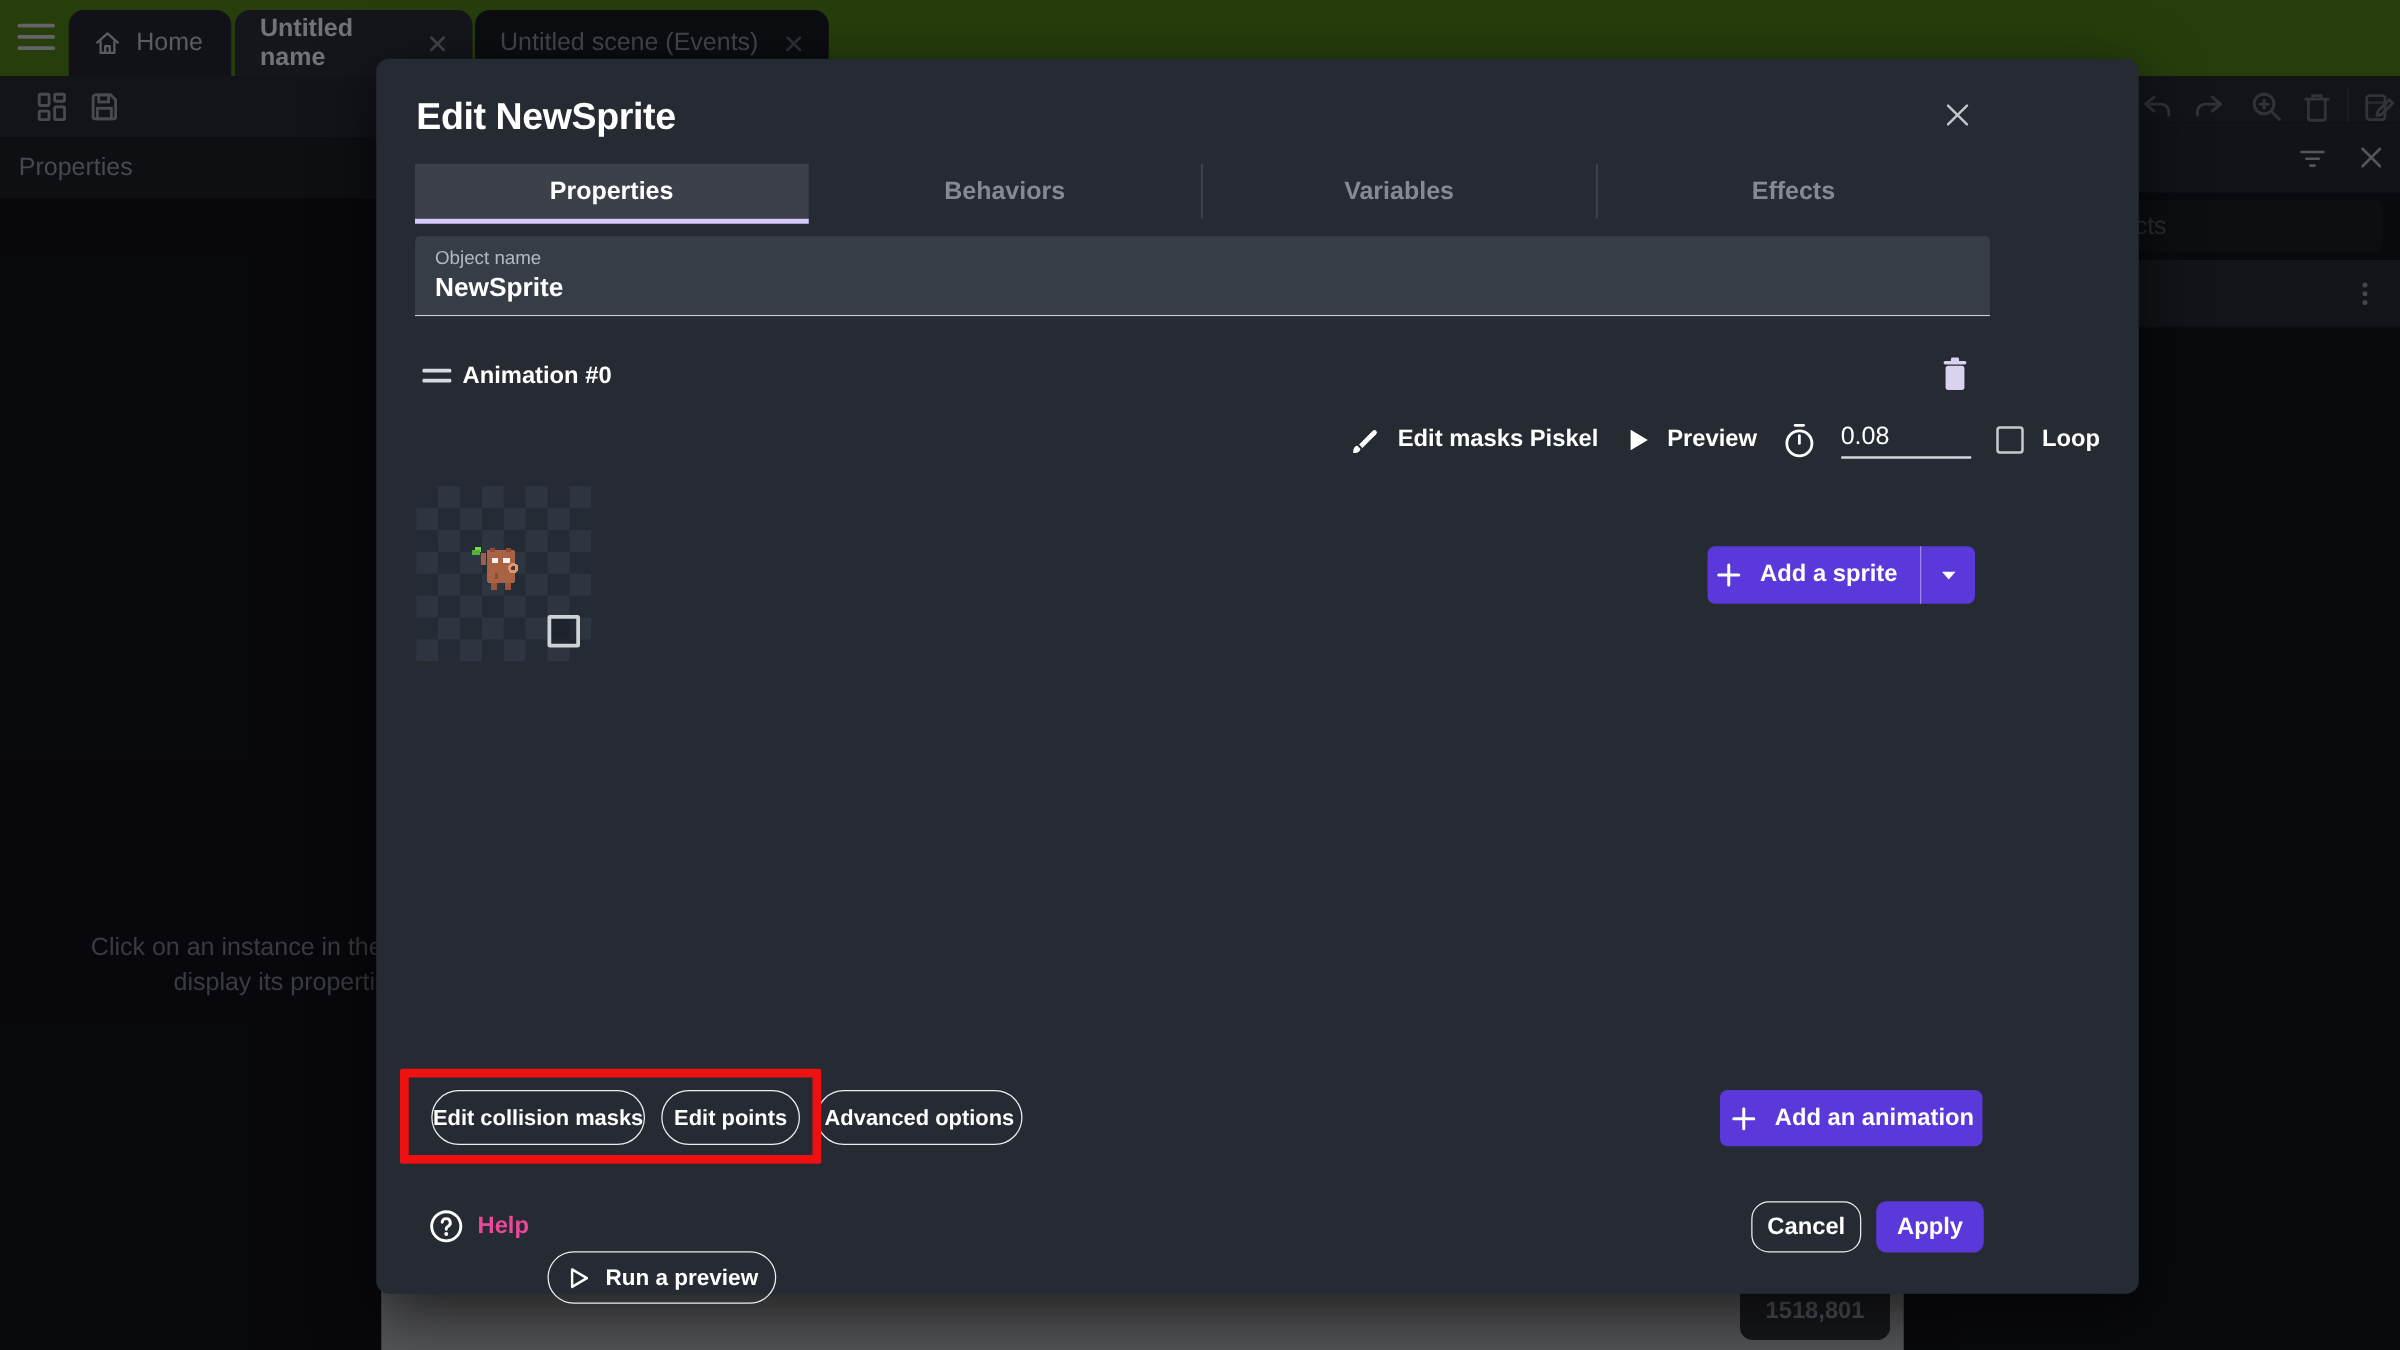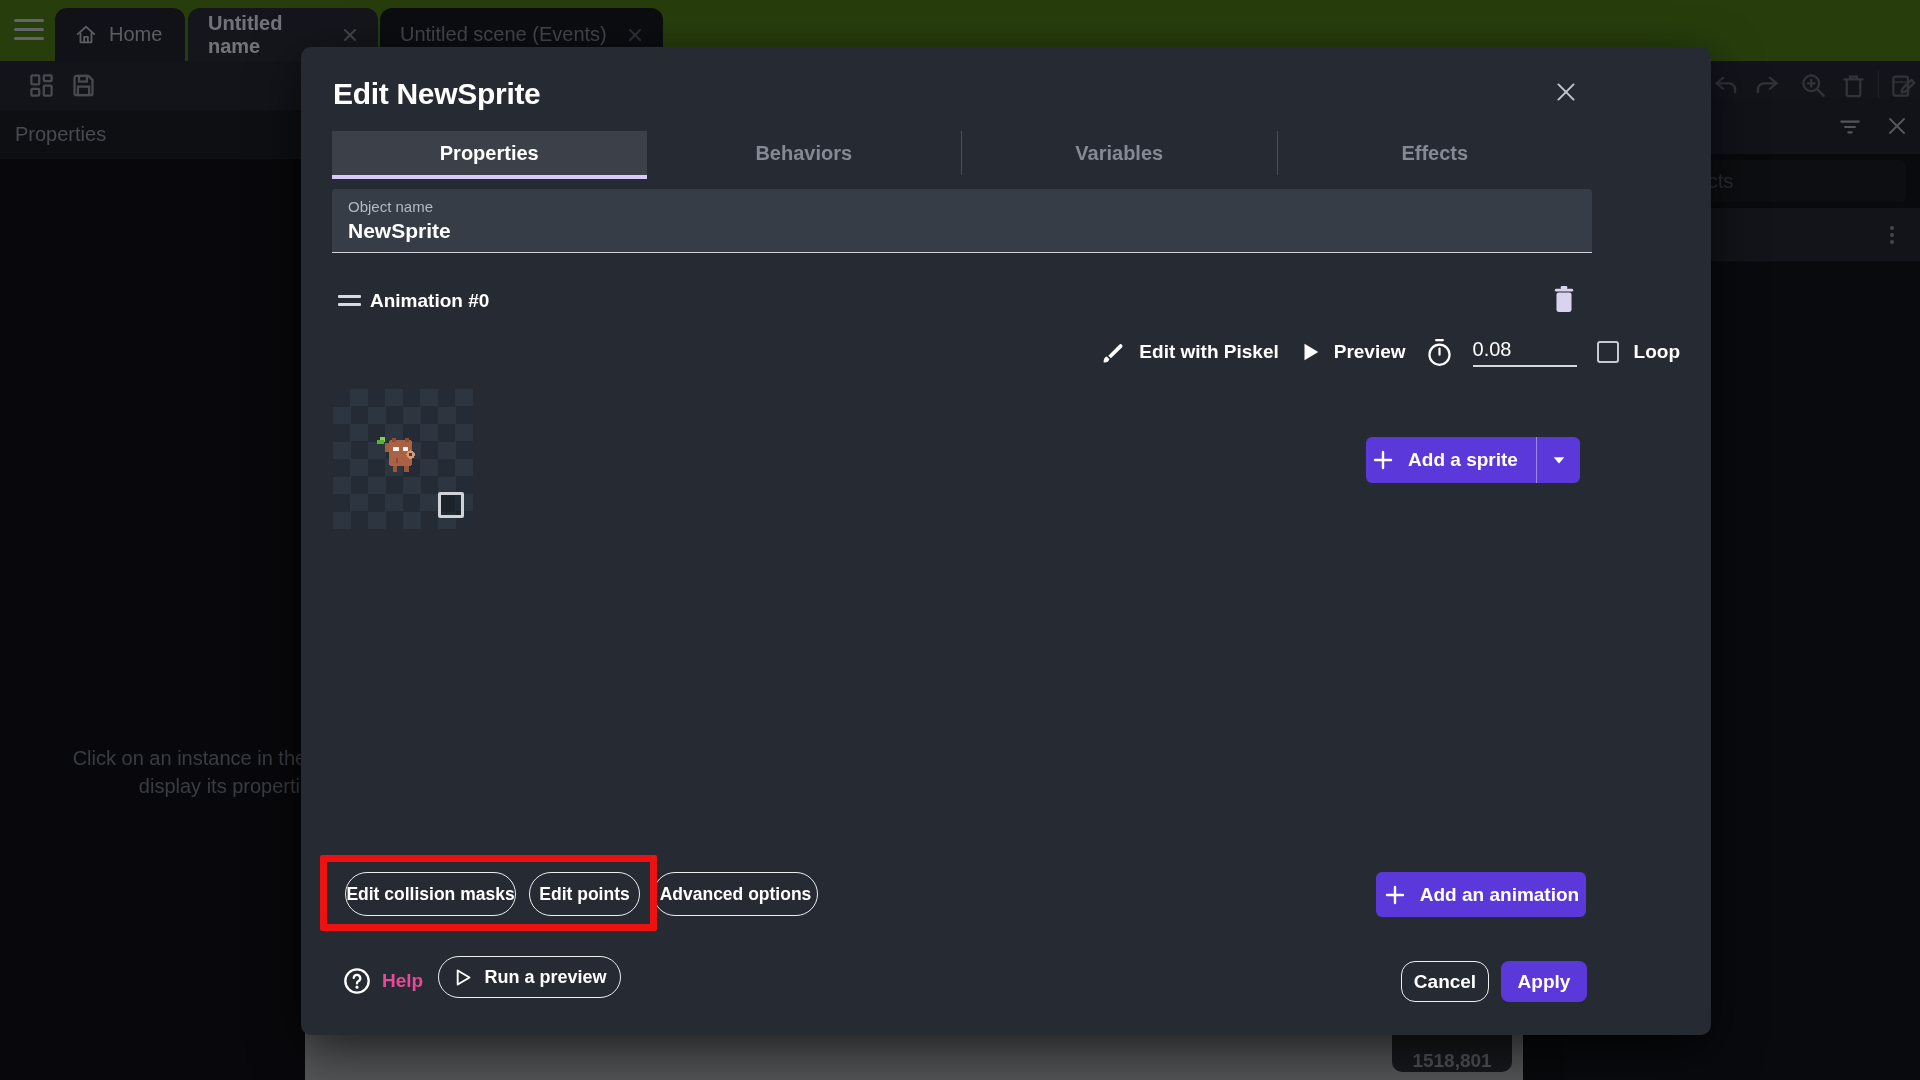--- a/index.html
+++ b/index.html
@@ -33,21 +33,21 @@
   .obj-hicon { position:absolute; top:16px; width:26px; height:26px; color:#a7acb4; }
   .obj-search { position:absolute; left:24px; top:62px; width:317px; height:42px; background:#15171b; border:none; border-radius:6px; color:#a7acb4; font-size:20px; padding:0 12px; outline:none; font-family:inherit; }
   .obj-search::placeholder { color:#555a62; }
   .obj-row { position:absolute; left:0; top:110px; width:355px; height:54px; background:#22252b; border-bottom:1px solid #15171b; display:flex; align-items:center; }
   .obj-row-label { margin-left:33px; color:#9aa0a8; font-size:19px; font-weight:700; }
   .kebab { position:absolute; right:16px; top:15px; width:24px; height:24px; color:#878d95; }
   .add-object-btn { position:absolute; left:1551px; top:1029px; width:328px; height:50px; border-radius:10px; background:#4f31c4; color:#fff; display:flex; align-items:center; justify-content:center; gap:14px; font-size:19px; font-weight:700; cursor:pointer; }
 
   
   .canvas-strip { position:absolute; left:305px; top:1030px; width:1218px; height:50px; background:#a9abac; }
-  .coords-badge { position:absolute; left:1392px; top:1018px; width:120px; height:54px; background:#2a2c31; border-radius:10px; color:#9fa4ab; font-size:19px; font-weight:700; display:flex; align-items:flex-end; justify-content:center; padding-bottom:0; }
+  .coords-badge { position:absolute; left:1392px; top:1018px; width:120px; height:54px; background:#2a2c31; border-radius:10px; color:#9fa4ab; font-size:19px; font-weight:700; display:flex; align-items:flex-end; justify-content:center; padding-bottom:12px; }
 
   
   .overlay { position:absolute; left:0; top:0; width:1920px; height:1080px; background:rgba(5,6,9,0.52); z-index:50; }
 
   
   .dialog { position:absolute; left:301px; top:47px; width:1410px; height:988px; background:#262b33; border-radius:10px; z-index:100; box-shadow:0 14px 50px rgba(0,0,0,.65); }
   .dlg-title { position:absolute; left:32px; top:30px; color:#fff; font-size:30px; font-weight:700; letter-spacing:-.3px; }
   .dlg-close { position:absolute; left:1252px; top:32px; width:26px; height:26px; color:#c3c7cd; cursor:pointer; }
 
   .dlg-tabs { position:absolute; left:31px; top:84px; width:1260px; height:44px; display:flex; }
@@ -86,21 +86,21 @@
   .add-sprite .caret { width:44px; height:100%; border-left:1px solid rgba(255,255,255,.4); display:flex; align-items:center; justify-content:center; cursor:pointer; }
 
   .mask-row { position:absolute; left:44px; top:825px; display:flex; gap:13px; }
   .btn-outline { height:44px; background:transparent; border:1.5px solid #eceef0; border-radius:22px; color:#fff; font-size:17.5px; font-weight:700; font-family:inherit; display:flex; align-items:center; justify-content:center; gap:11px; cursor:pointer; }
   .w-ecm { width:171px; } .w-ep { width:111px; } .w-ao { width:165px; }
   .annotation { position:absolute; left:19px; top:808px; width:337px; height:76px; border:7px solid #ed1111; border-radius:2px; z-index:300; pointer-events:none; }
   .add-anim { position:absolute; left:1075px; top:825px; width:210px; height:45px; }
 
   .help-icon { position:absolute; left:42px; top:920px; width:28px; height:28px; color:#fff; cursor:pointer; }
   .help-label { position:absolute; left:81px; top:923px; color:#ec4899; font-size:19px; font-weight:700; cursor:pointer; }
-  .run-preview { position:absolute; left:137px; top:909px; width:183px; height:42px; border-radius:21px; }
+  .run-preview { position:absolute; left:137px; top:954px; width:183px; height:42px; border-radius:21px; }
   .btn-cancel { position:absolute; left:1100px; top:914px; width:88px; height:41px; border-radius:14px; font-size:19px; }
   .btn-apply { position:absolute; left:1200px; top:914px; width:86px; height:41px; border-radius:8px; }
 
   svg { display:block; }
 </style>
 </head>
 <body>
 
 <div id="app">
 
@@ -304,21 +304,21 @@
     </div>
 
     <div class="piskel-row">
       <span class="grp">
         <span>
           <svg width="25" height="25" viewBox="0 0 24 24" fill="#fff">
               <path d="M2.5 21.5 c3.5 .2 4.7-1 5.6-3.1 l-2.6-2.6 c-2.2 1-3 2.3-3 5.7 z"></path>
               <path d="M7 15 L17.5 4.5 a1.8 1.8 0 0 1 2.6 2.6 L9.5 17.6 z"></path>
             </svg>
         </span>
-        <span class="lbl">Edit with Piskel</span>
+        <span class="lbl">Edit masks Piskel</span>
       </span>
       <span class="grp">
         <span>
           <svg width="22" height="22" viewBox="0 0 24 24" fill="#fff">
               <path d="M6 3 L21 12 L6 21 z"></path>
             </svg>
         </span>
         <span class="lbl">Preview</span>
       </span>
       <span class="grp">

